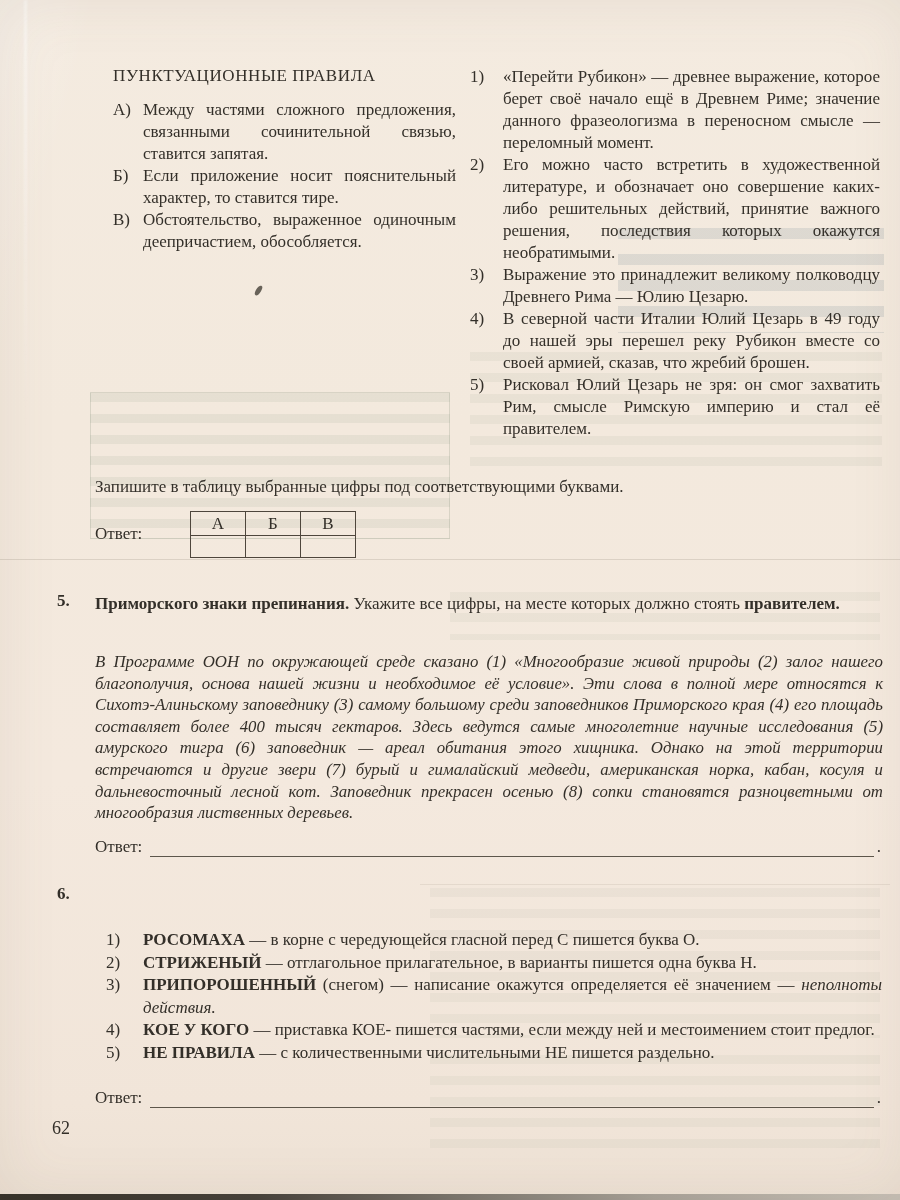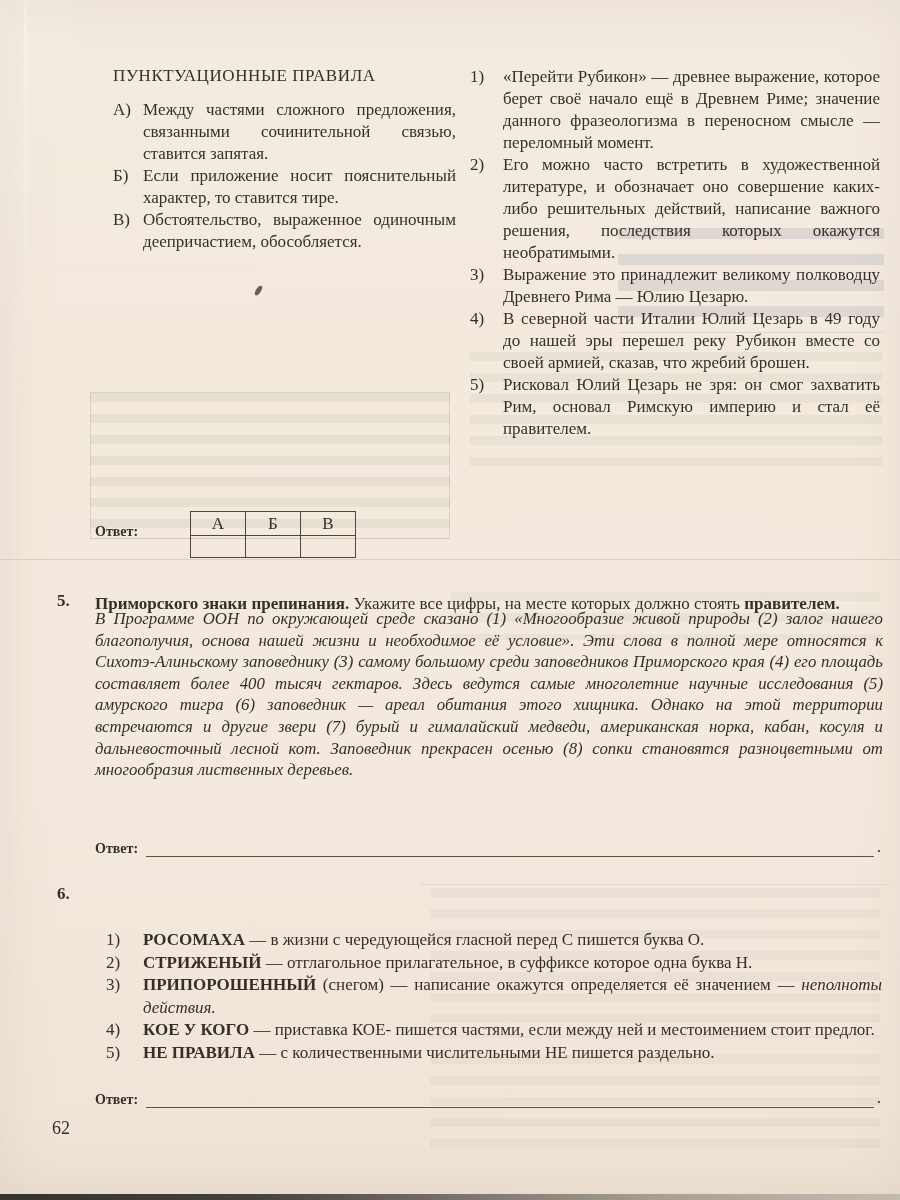--- a/index.html
+++ b/index.html
@@ -23,34 +23,34 @@
   .col{position:absolute;top:0;}
   .col-left{left:0;width:343px;}
   .col-right{left:357px;width:410px;}
   .col-header{font-size:17px;letter-spacing:0.6px;margin:0 0 13px 0;font-weight:normal;}
   .m-item{display:flex;line-height:22px;font-size:17px;}
   .m-item .marker{flex:0 0 30px;}
   .col-right .m-item .marker{flex-basis:33px;}
   .m-item .itext{flex:1;text-align:justify;}
   
   .table-instruction{position:absolute;top:477px;left:95px;width:786px;font-size:17px;}
-  .answer-label{font-size:14px;font-weight:bold;}
+  .answer-label{font-size:17px;}
   .tbl-label{position:absolute;top:524px;left:95px;}
   .ans-table{position:absolute;top:511px;left:190px;border-collapse:collapse;}
   .ans-table td{
     border:1px solid #4e463c;width:54px;text-align:center;
     font-size:17px;padding:0;height:23px;
   }
   .ans-table tr.empty td{height:21px;}
   
   .task-num{position:absolute;left:57px;font-weight:bold;font-size:17px;}
   .task-prompt{position:absolute;left:95px;width:786px;font-size:17px;line-height:25px;text-align:justify;}
   .b{font-weight:bold;}
   .passage{
-    position:absolute;top:608px;left:95px;width:788px;
+    position:absolute;top:651px;left:95px;width:788px;
     font-style:italic;font-size:16.8px;line-height:21.6px;text-align:justify;
   }
   .answer-row{
     position:absolute;left:95px;width:786px;
     display:flex;align-items:flex-end;font-size:17px;
   }
   .ans-line{flex:1;border-bottom:1.5px solid #5d564b;margin-left:8px;height:20px;}
   .ans-dot{margin-left:3px;}
   .t6-items{position:absolute;top:929px;left:106px;width:776px;}
   .t6-item{position:relative;padding-left:37px;font-size:17px;line-height:22.5px;text-align:justify;}
@@ -118,37 +118,38 @@
         <span class="itext">Обстоятельство, выраженное одиночным деепричастием, обособляется.</span>
       </div>
     </div>
     <div class="col col-right">
       <div class="m-item">
         <span class="marker">1)</span>
         <span class="itext">«Перейти Рубикон» — древнее выражение, которое берет своё начало ещё в Древнем Риме; значение данного фразеологизма в переносном смысле — переломный момент.</span>
       </div>
       <div class="m-item">
         <span class="marker">2)</span>
-        <span class="itext">Его можно часто встретить в художественной литературе, и обозначает оно совершение каких-либо решительных действий, написание важного решения, последствия которых окажутся необратимыми.</span>
+        <span class="itext">Его можно часто встретить в художественной литературе, и обозначает оно совершение каких-либо решительных действий, принятие важного решения, последствия которых окажутся необратимыми.</span>
       </div>
       <div class="m-item">
         <span class="marker">3)</span>
         <span class="itext">Выражение это принадлежит великому полководцу Древнего Рима — Юлию Цезарю.</span>
       </div>
       <div class="m-item">
         <span class="marker">4)</span>
         <span class="itext">В северной части Италии Юлий Цезарь в 49 году до нашей эры перешел реку Рубикон вместе со своей армией, сказав, что жребий брошен.</span>
       </div>
       <div class="m-item">
         <span class="marker">5)</span>
-        <span class="itext">Рисковал Юлий Цезарь не зря: он смог захватить Рим, основал Римскую империю и стал её правителем.</span>
-      </div>
-    </div>
-  </div>
-
+        <span class="itext">Рисковал Юлий Цезарь не зря: он смог захватить Рим, смысле Римскую империю и стал её правителем.</span>
+      </div>
+    </div>
+  </div>
+
+  <div class="table-instruction">Запишите в таблицу выбранные цифры под соответствующими буквами.</div>
   <span class="answer-label tbl-label">Ответ:</span>
   <table class="ans-table">
     <tbody>
         <tr>
       <td>А</td>
       <td>Б</td>
       <td>В</td>
     </tr>
     <tr class="empty">
       <td></td>
@@ -166,25 +167,25 @@
   <div class="answer-row" style="top:836px;">
     <span class="answer-label">Ответ:</span>
     <span class="ans-line"></span>
     <span class="ans-dot">.</span>
   </div>
 
   <span class="task-num" style="top:884px;">6.</span>
   <div class="t6-items">
     <div class="t6-item">
       <span class="marker">1)</span>
-      <span class="b">РОСОМАХА</span><span> — в жизни с чередующейся гласной перед С пишется буква О.</span>
+      <span class="b">РОСОМАХА</span><span> — в корне с чередующейся гласной перед С пишется буква О.</span>
     </div>
     <div class="t6-item">
       <span class="marker">2)</span>
-      <span class="b">СТРИЖЕНЫЙ</span><span> — отглагольное прилагательное, в суффиксе которое одна буква Н.</span>
+      <span class="b">СТРИЖЕНЫЙ</span><span> — отглагольное прилагательное, в варианты пишется одна буква Н.</span>
     </div>
     <div class="t6-item">
       <span class="marker">3)</span>
       <span class="b">ПРИПОРОШЕННЫЙ</span><span> (снегом) — написание окажутся определяется её значением — </span><span style="font-style:italic;">неполноты действия.</span>
     </div>
     <div class="t6-item">
       <span class="marker">4)</span>
       <span class="b">КОЕ У КОГО</span><span> — приставка КОЕ- пишется частями, если между ней и местоимением стоит предлог.</span>
     </div>
     <div class="t6-item">

